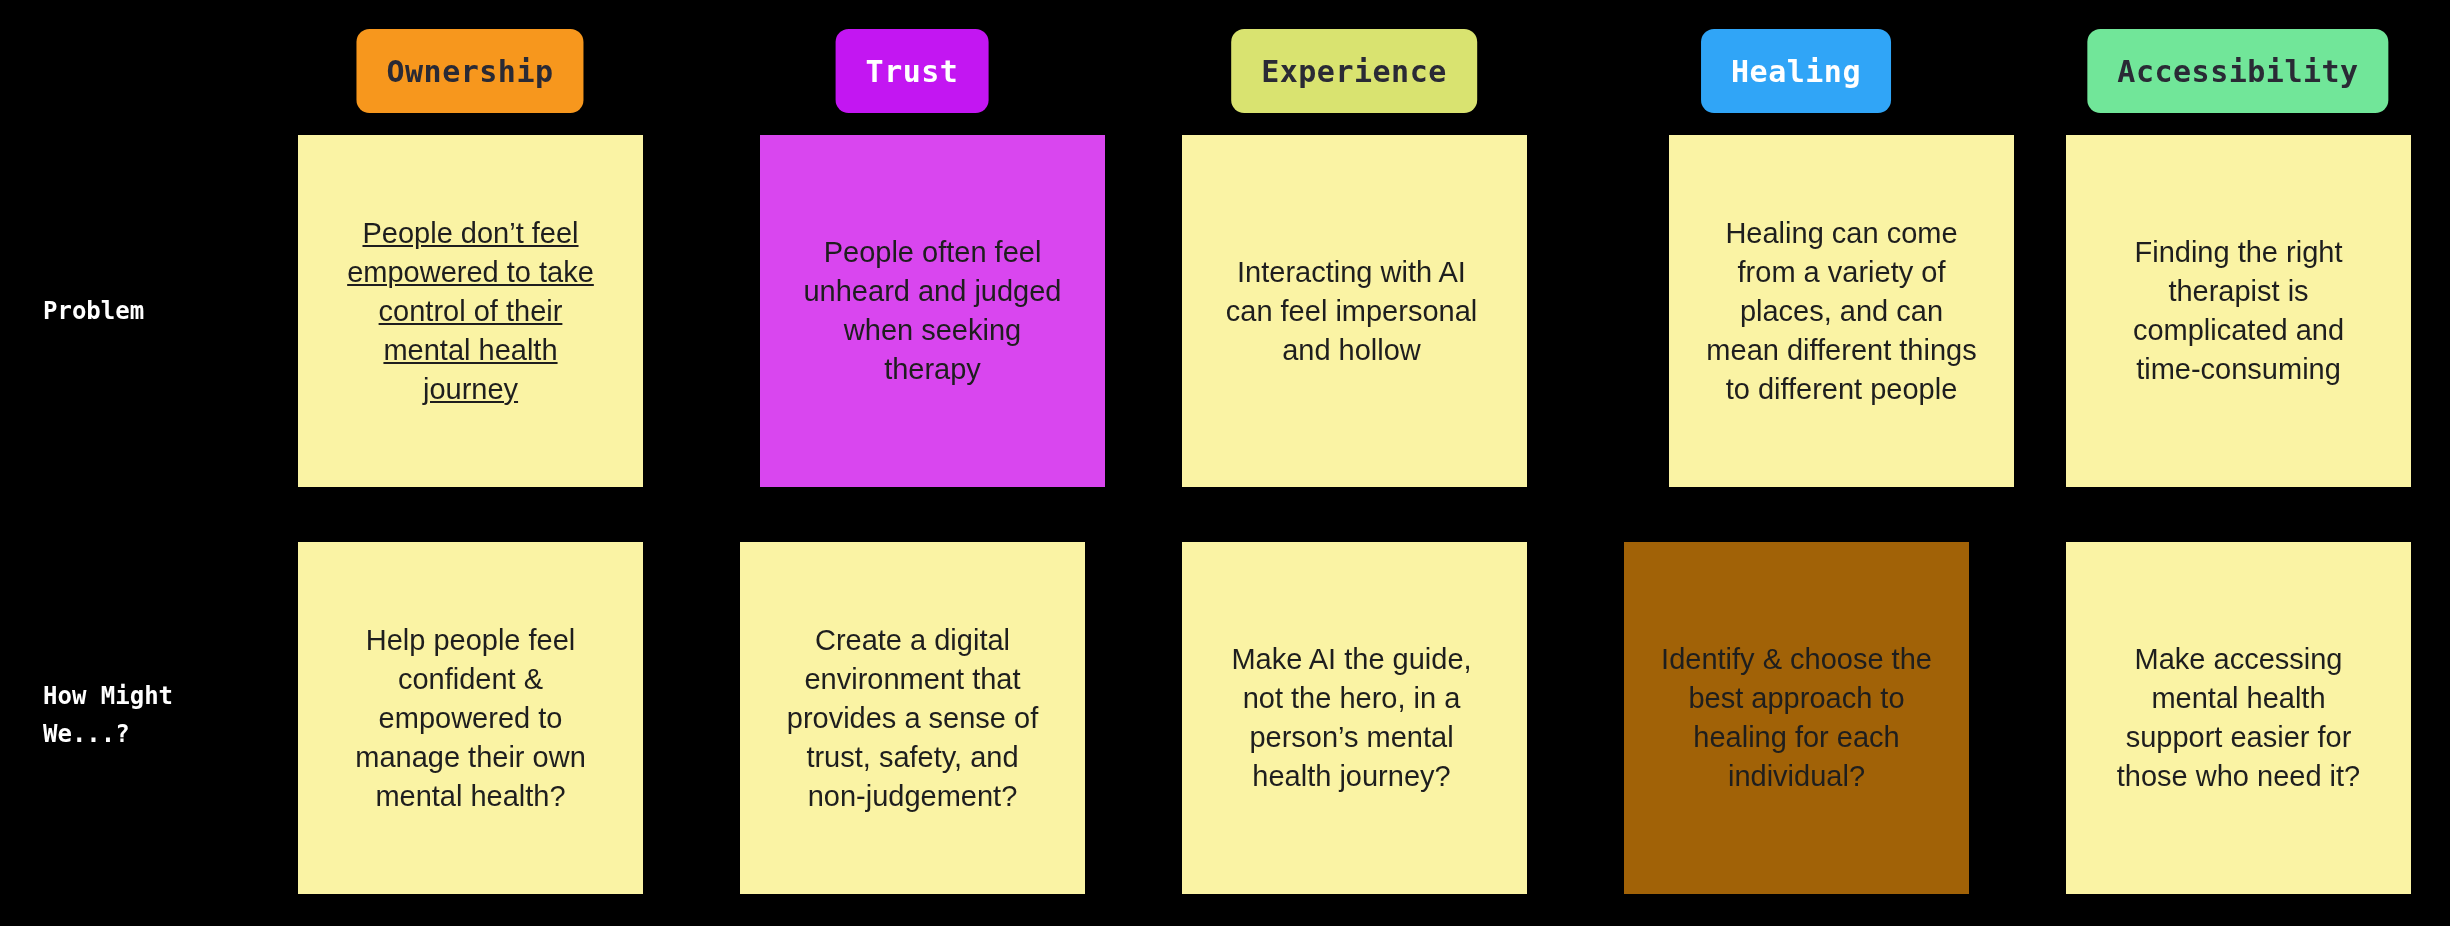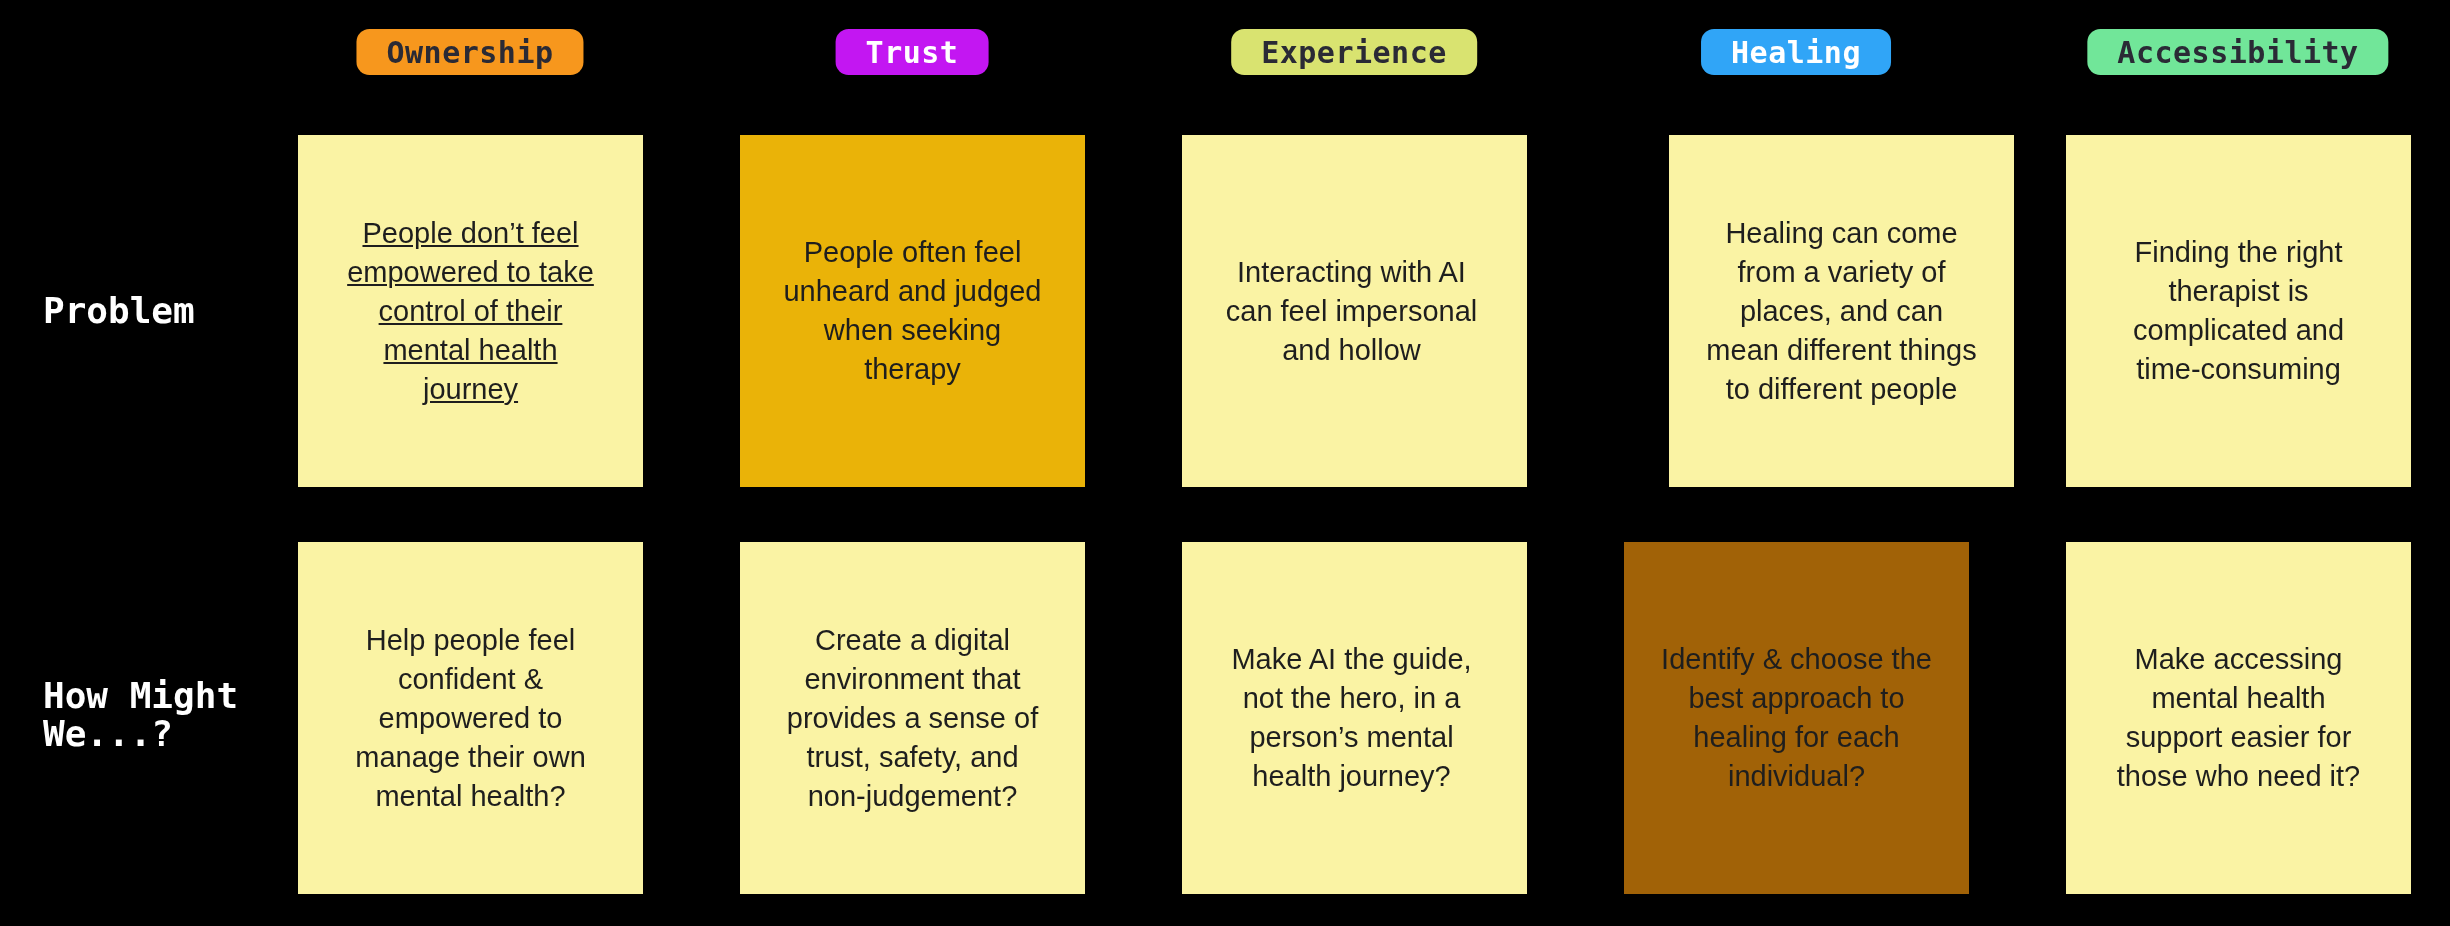--- a/index.html
+++ b/index.html
@@ -12,21 +12,21 @@
     width: 2450px;
     height: 926px;
     background: #000000;
     overflow: hidden;
     font-family: "Liberation Sans", sans-serif;
   }
   
   .badge {
     position: absolute;
     top: 29px;
-    height: 46px;
+    height: 84px;
     border-radius: 13px;
     display: flex;
     align-items: center;
     justify-content: center;
     padding: 0 30px;
     box-sizing: border-box;
     font-family: "DejaVu Sans Mono", monospace;
     font-weight: bold;
     font-size: 30px;
     letter-spacing: 0.5px;
@@ -39,21 +39,21 @@
   .badge-c3 { left: 1796px; }
   .badge-c4 { left: 2238px; }
 
   
   .row-label {
     position: absolute;
     left: 43px;
     color: #ffffff;
     font-family: "DejaVu Sans Mono", monospace;
     font-weight: bold;
-    font-size: 36px;
+    font-size: 24px;
     line-height: 38px;
     white-space: pre-line;
   }
   .row-label-0 { top: 292px; }
   .row-label-1 { top: 677px; }
 
   
   .sticky {
     position: absolute;
     width: 345px;
@@ -89,21 +89,21 @@
 
   <div class="row-label row-label-0">Problem</div>
   <div class="row-label row-label-1">How Might
 We...?</div>
 
   <div class="sticky row-0 col-0" style="background-color: rgb(250, 243, 164); color: rgb(30, 30, 30); text-decoration: underline;">People don’t feel
 empowered to take
 control of their
 mental health
 journey</div>
-  <div class="sticky row-0 col-1" style="background-color: #eab308; color: rgb(30, 30, 30);">People often feel
+  <div class="sticky row-0 col-1" style="background-color: #d946ef; color: rgb(30, 30, 30); margin-left: 20px;">People often feel
 unheard and judged
 when seeking
 therapy</div>
   <div class="sticky row-0 col-2" style="background-color: rgb(250, 243, 164); color: rgb(30, 30, 30);">Interacting with AI
 can feel impersonal
 and hollow</div>
   <div class="sticky row-0 col-3" style="background-color: rgb(250, 243, 164); color: rgb(30, 30, 30); margin-left: 45px;">Healing can come
 from a variety of
 places, and can
 mean different things

